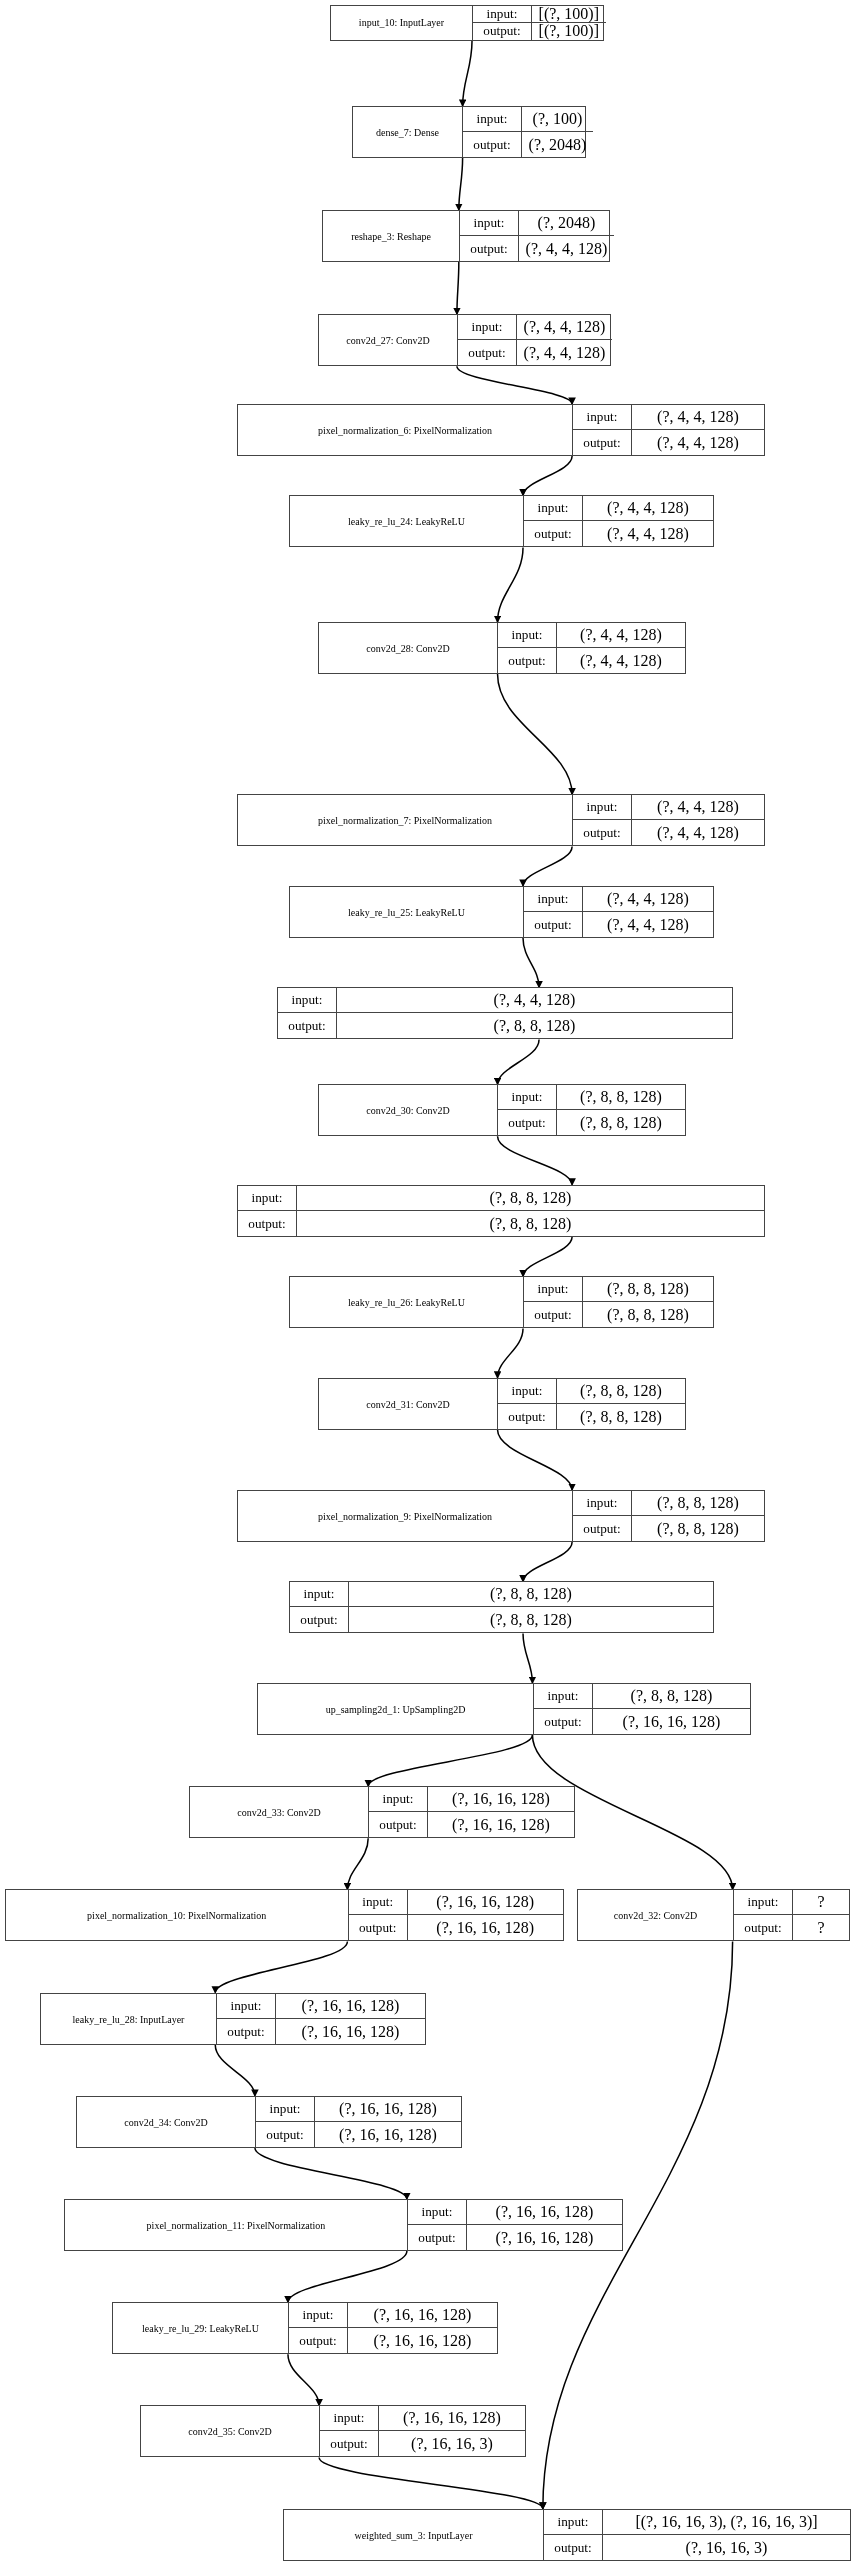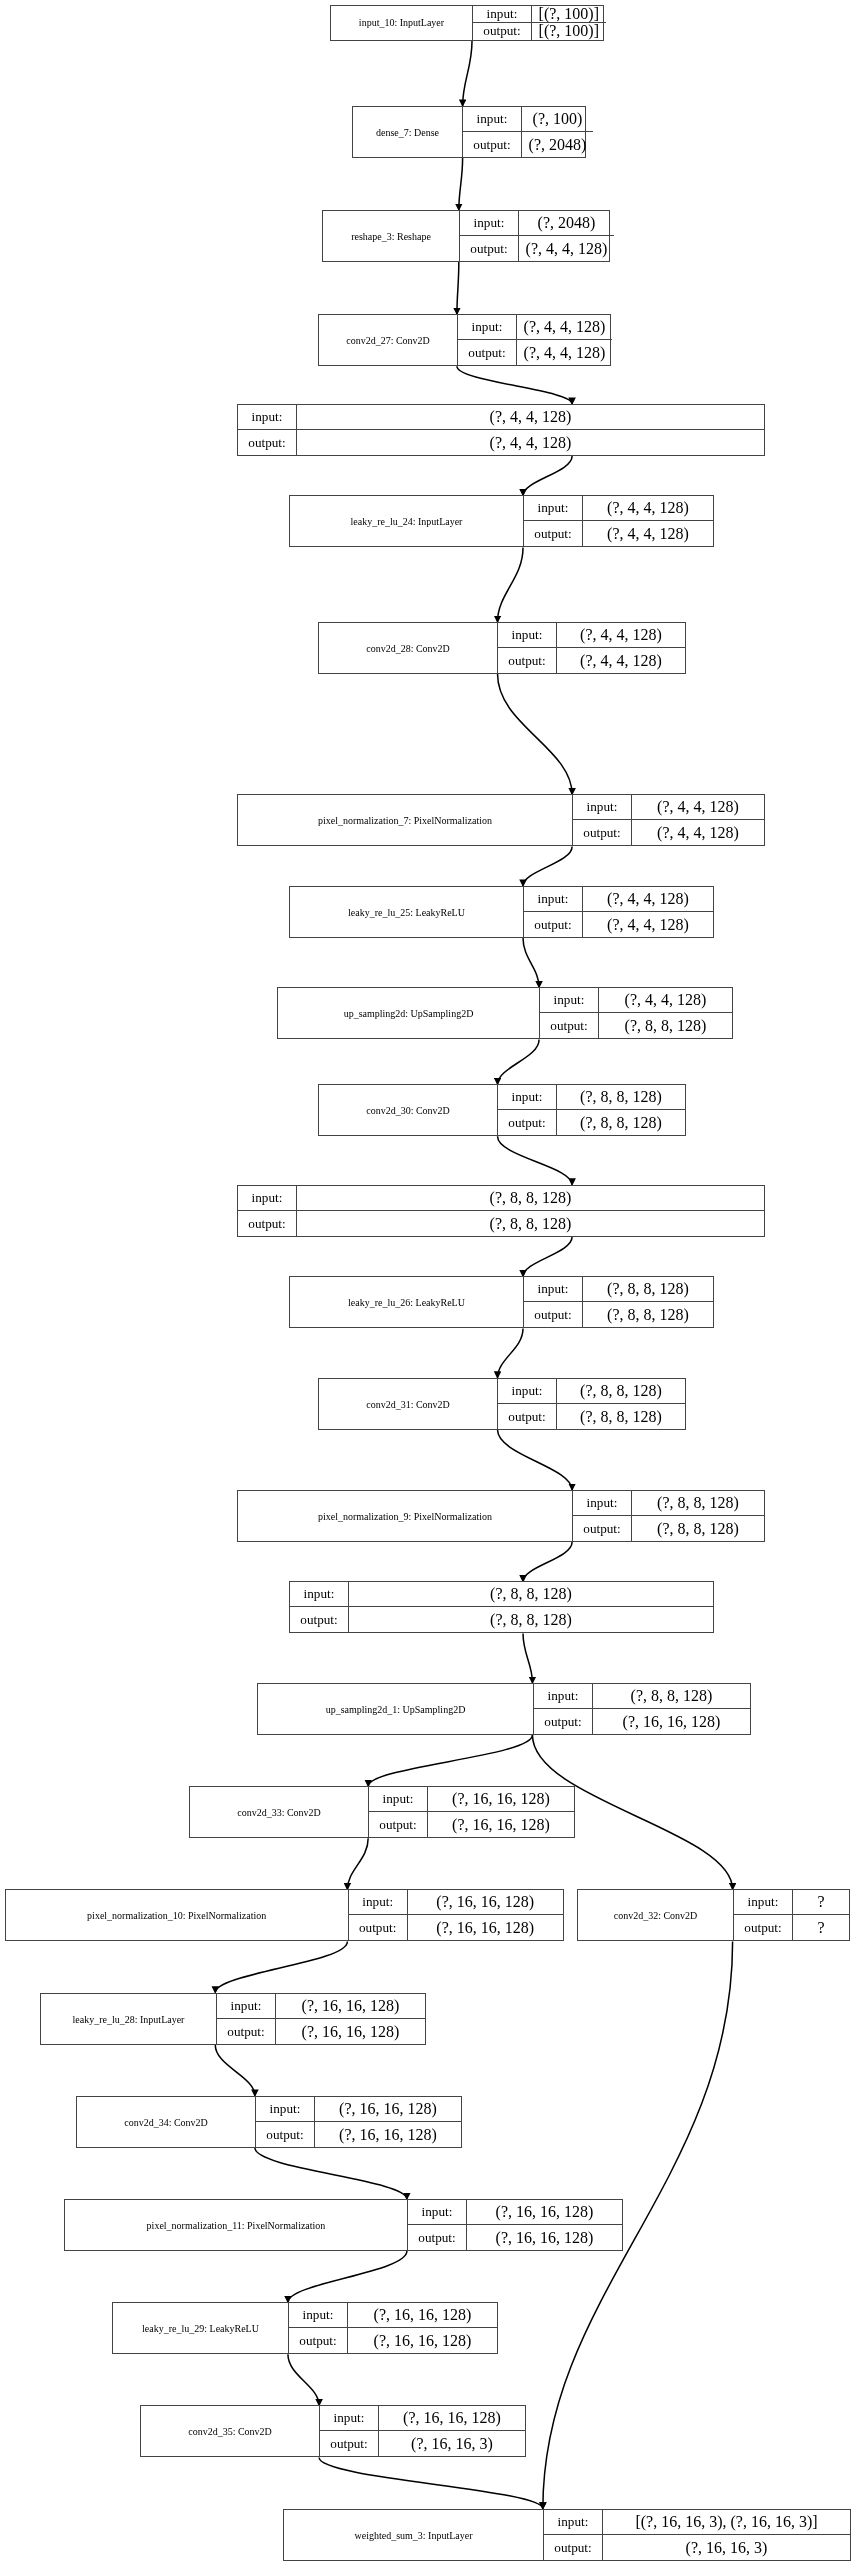--- a/index.html
+++ b/index.html
@@ -164,33 +164,34 @@
             <div class="io-label" style="width: 59px; flex: 0 0 59px;">input:</div>
             <div class="io-value">(?, 4, 4, 128)</div>
           </div>
           <div class="io-row">
             <div class="io-label" style="width: 59px; flex: 0 0 59px;">output:</div>
             <div class="io-value">(?, 4, 4, 128)</div>
           </div>
         </div>
       </div>
       <div class="node" style="left: 237px; top: 404px; width: 528px; height: 52px;">
+        <div class="node-name" style="width: 335px; flex: 0 0 335px;">pixel_normalization_6: PixelNormalization</div>
         <div class="io-block" style="flex: 1 1 auto;">
           <div class="io-row top">
             <div class="io-label" style="width: 59px; flex: 0 0 59px;">input:</div>
             <div class="io-value">(?, 4, 4, 128)</div>
           </div>
           <div class="io-row">
             <div class="io-label" style="width: 59px; flex: 0 0 59px;">output:</div>
             <div class="io-value">(?, 4, 4, 128)</div>
           </div>
         </div>
       </div>
       <div class="node" style="left: 289px; top: 495px; width: 425px; height: 52px;">
-        <div class="node-name" style="width: 234px; flex: 0 0 234px;">leaky_re_lu_24: InputLayer</div>
+        <div class="node-name" style="width: 234px; flex: 0 0 234px;">leaky_re_lu_24: LeakyReLU</div>
         <div class="io-block" style="flex: 1 1 auto;">
           <div class="io-row top">
             <div class="io-label" style="width: 59px; flex: 0 0 59px;">input:</div>
             <div class="io-value">(?, 4, 4, 128)</div>
           </div>
           <div class="io-row">
             <div class="io-label" style="width: 59px; flex: 0 0 59px;">output:</div>
             <div class="io-value">(?, 4, 4, 128)</div>
           </div>
         </div>
@@ -228,21 +229,20 @@
             <div class="io-label" style="width: 59px; flex: 0 0 59px;">input:</div>
             <div class="io-value">(?, 4, 4, 128)</div>
           </div>
           <div class="io-row">
             <div class="io-label" style="width: 59px; flex: 0 0 59px;">output:</div>
             <div class="io-value">(?, 4, 4, 128)</div>
           </div>
         </div>
       </div>
       <div class="node" style="left: 277px; top: 987px; width: 456px; height: 52px;">
-        <div class="node-name" style="width: 262px; flex: 0 0 262px;">up_sampling2d: UpSampling2D</div>
         <div class="io-block" style="flex: 1 1 auto;">
           <div class="io-row top">
             <div class="io-label" style="width: 59px; flex: 0 0 59px;">input:</div>
             <div class="io-value">(?, 4, 4, 128)</div>
           </div>
           <div class="io-row">
             <div class="io-label" style="width: 59px; flex: 0 0 59px;">output:</div>
             <div class="io-value">(?, 8, 8, 128)</div>
           </div>
         </div>

